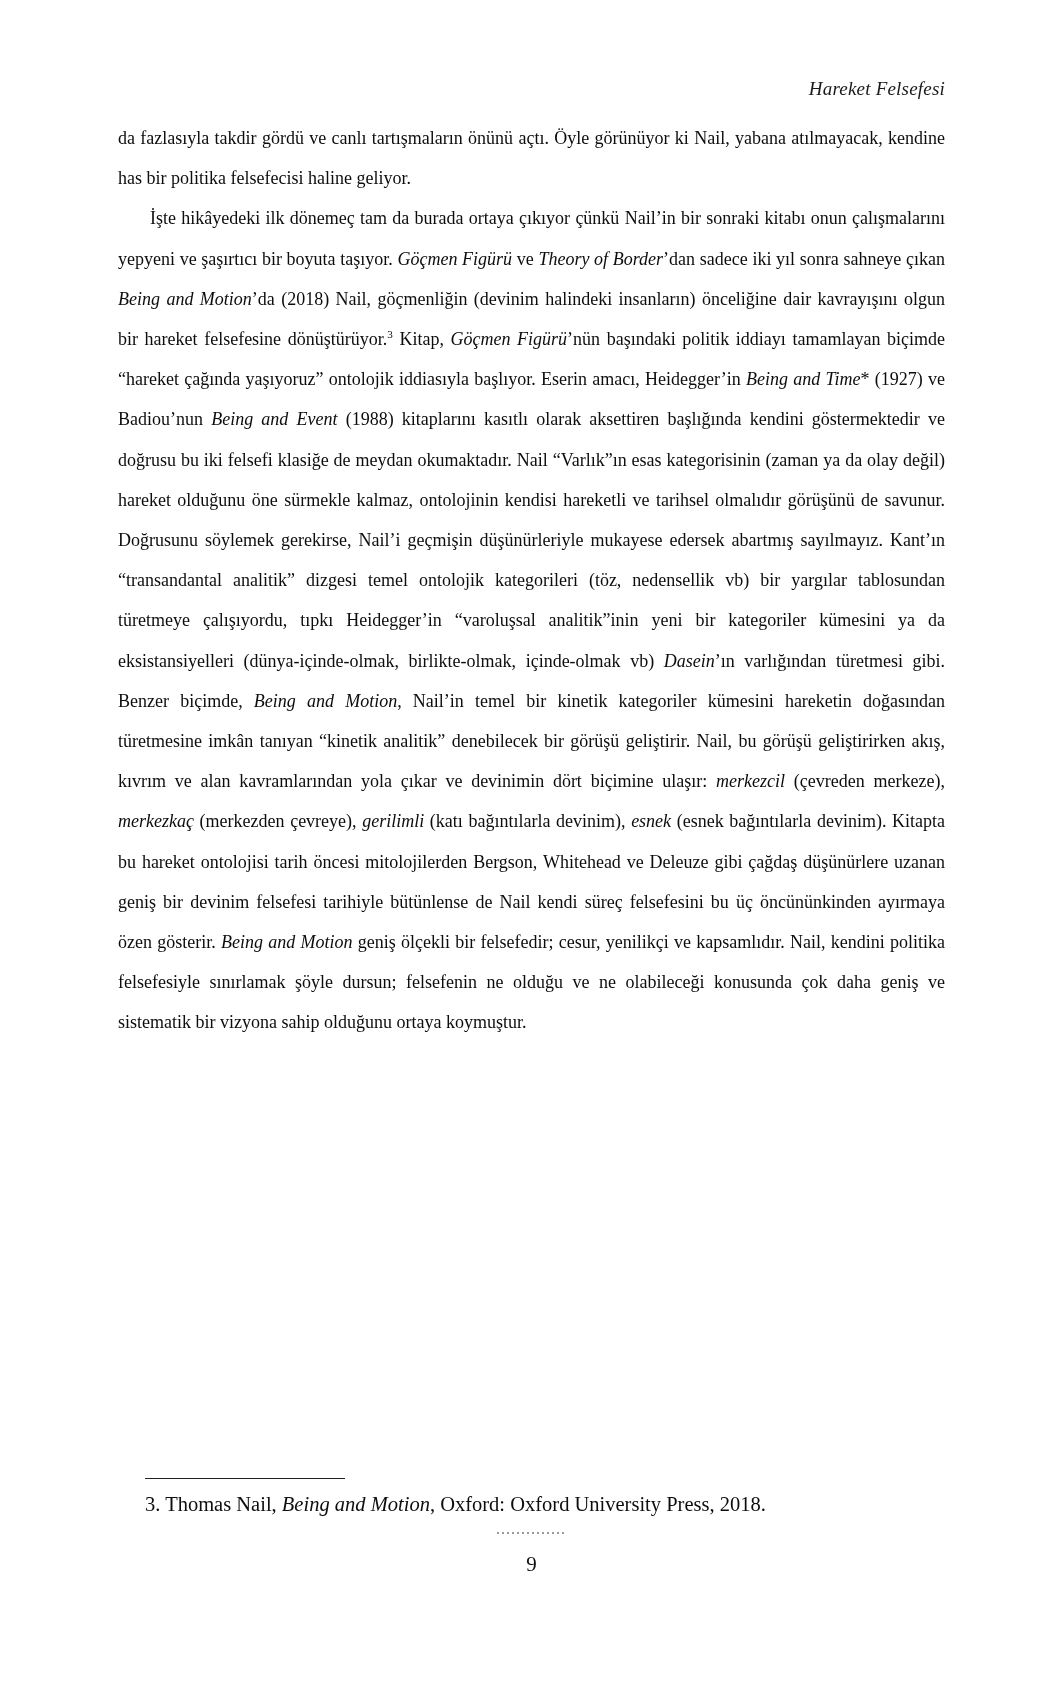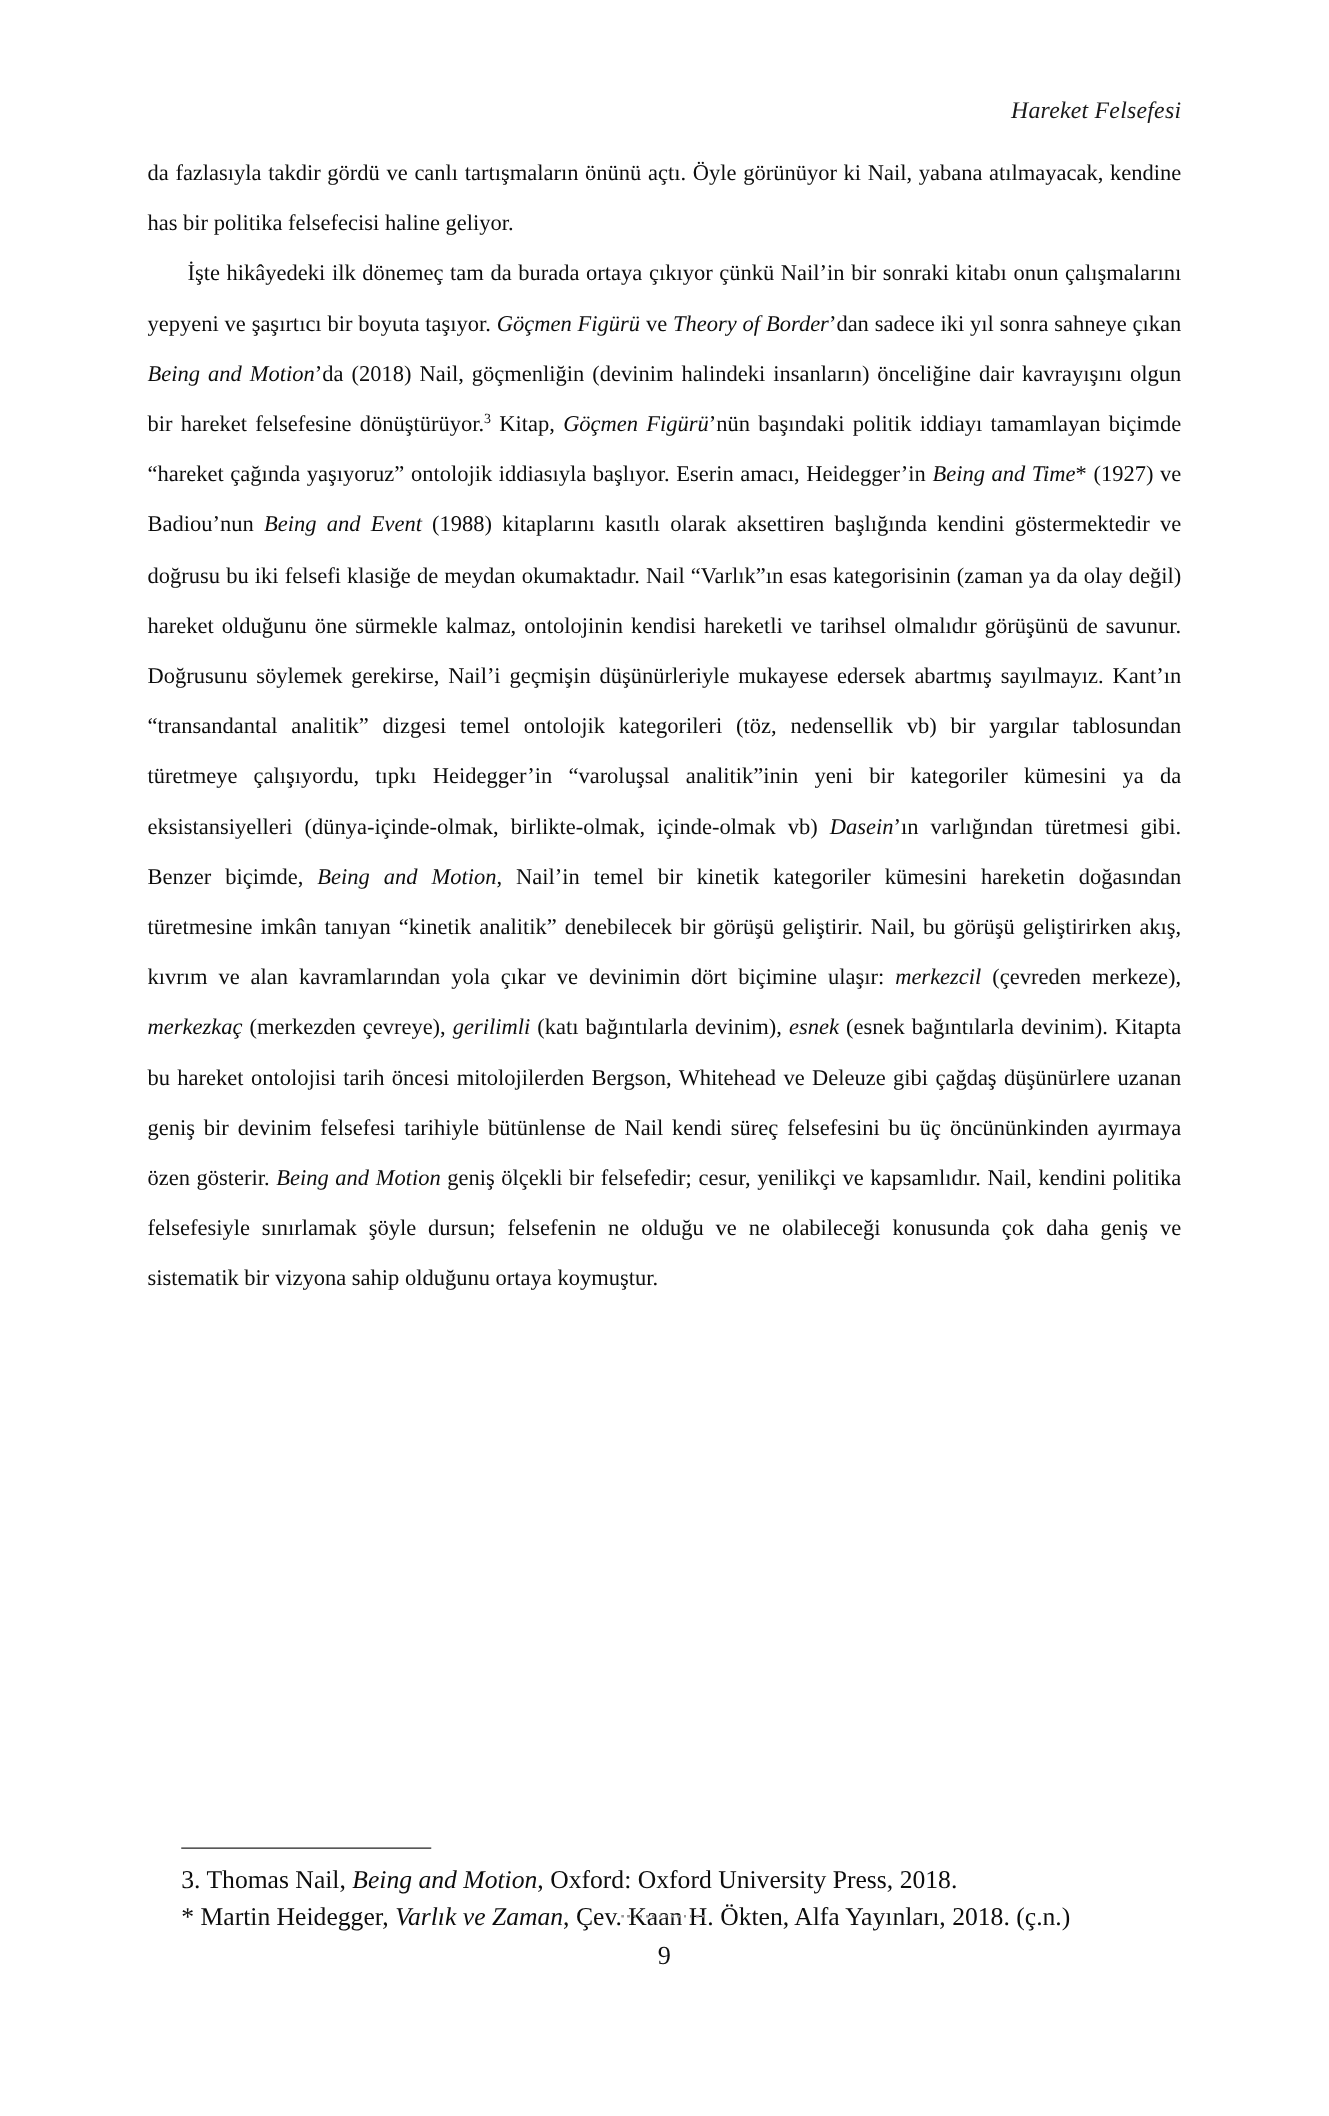--- a/index.html
+++ b/index.html
@@ -98,19 +98,18 @@
   <div class="running-head">Hareket Felsefesi</div>
 
   <div class="body-col">
     <p class="para"><span>da fazlasıyla takdir gördü ve canlı tartışmaların önünü açtı. Öyle görünüyor ki Nail, yabana atılmayacak, kendine has bir politika felsefecisi haline geliyor.</span></p>
     <p class="para indent"><span>İşte hikâyedeki ilk dönemeç tam da burada ortaya çıkıyor çünkü Nail’in bir sonraki kitabı onun çalışmalarını yepyeni ve şaşırtıcı bir boyuta taşıyor. </span><i>Göçmen Figürü</i><span> ve </span><i>Theory of Border</i><span>’dan sadece iki yıl sonra sahneye çıkan </span><i>Being and Motion</i><span>’da (2018) Nail, göçmenliğin (devinim halindeki insanların) önceliğine dair kavrayışını olgun bir hareket felsefesine dönüştürüyor.</span><sup>3</sup><span> Kitap, </span><i>Göçmen Figürü</i><span>’nün başındaki politik iddiayı tamamlayan biçimde “hareket çağında yaşıyoruz” ontolojik iddiasıyla başlıyor. Eserin amacı, Heidegger’in </span><i>Being and Time</i><span>*</span><span> (1927) ve Badiou’nun </span><i>Being and Event</i><span> (1988) kitaplarını kasıtlı olarak aksettiren başlığında kendini göstermektedir ve doğrusu bu iki felsefi klasiğe de meydan okumaktadır. Nail “Varlık”ın esas kategorisinin (zaman ya da olay değil) hareket olduğunu öne sürmekle kalmaz, ontolojinin kendisi hareketli ve tarihsel olmalıdır görüşünü de savunur. Doğrusunu söylemek gerekirse, Nail’i geçmişin düşünürleriyle mukayese edersek abartmış sayılmayız. Kant’ın “transandantal analitik” dizgesi temel ontolojik kategorileri (töz, nedensellik vb) bir yargılar tablosundan türetmeye çalışıyordu, tıpkı Heidegger’in “varoluşsal analitik”inin yeni bir kategoriler kümesini ya da eksistansiyelleri (dünya-içinde-olmak, birlikte-olmak, içinde-olmak vb) </span><i>Dasein</i><span>’ın varlığından türetmesi gibi. Benzer biçimde, </span><i>Being and Motion</i><span>, Nail’in temel bir kinetik kategoriler kümesini hareketin doğasından türetmesine imkân tanıyan “kinetik analitik” denebilecek bir görüşü geliştirir. Nail, bu görüşü geliştirirken akış, kıvrım ve alan kavramlarından yola çıkar ve devinimin dört biçimine ulaşır: </span><i>merkezcil</i><span> (çevreden merkeze), </span><i>merkezkaç</i><span> (merkezden çevreye), </span><i>gerilimli</i><span> (katı bağıntılarla devinim), </span><i>esnek</i><span> (esnek bağıntılarla devinim). Kitapta bu hareket ontolojisi tarih öncesi mitolojilerden Bergson, Whitehead ve Deleuze gibi çağdaş düşünürlere uzanan geniş bir devinim felsefesi tarihiyle bütünlense de Nail kendi süreç felsefesini bu üç öncününkinden ayırmaya özen gösterir. </span><i>Being and Motion</i><span> geniş ölçekli bir felsefedir; cesur, yenilikçi ve kapsamlıdır. Nail, kendini politika felsefesiyle sınırlamak şöyle dursun; felsefenin ne olduğu ve ne olabileceği konusunda çok daha geniş ve sistematik bir vizyona sahip olduğunu ortaya koymuştur.</span></p>
   </div>
 
   <div class="footnotes">
     <div class="fn-rule"></div>
     <p class="fn"><span>3. Thomas Nail, </span><i>Being and Motion</i><span>, Oxford: Oxford University Press, 2018.</span></p>
-    <p class="fn"><span>* Martin Heidegger, </span><i>Varlık ve Zaman</i><span>, Çev. Kaan H. Ökten, Alfa Yayınları, 2018. (ç.n.)</span></p>
   </div>
 
   <div class="folio-dots"></div>
   <div class="folio">9</div>
 
 </div>
 
 </body></html>

